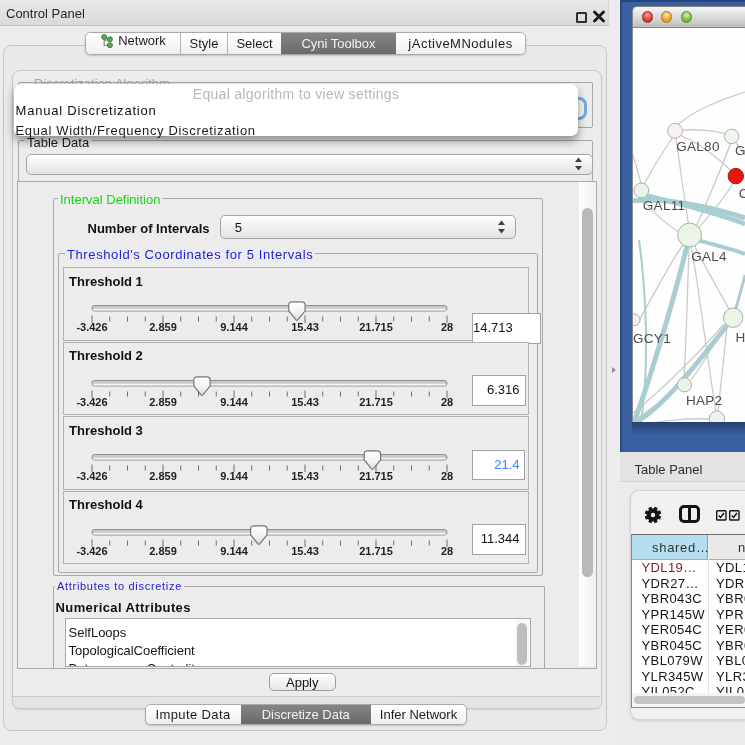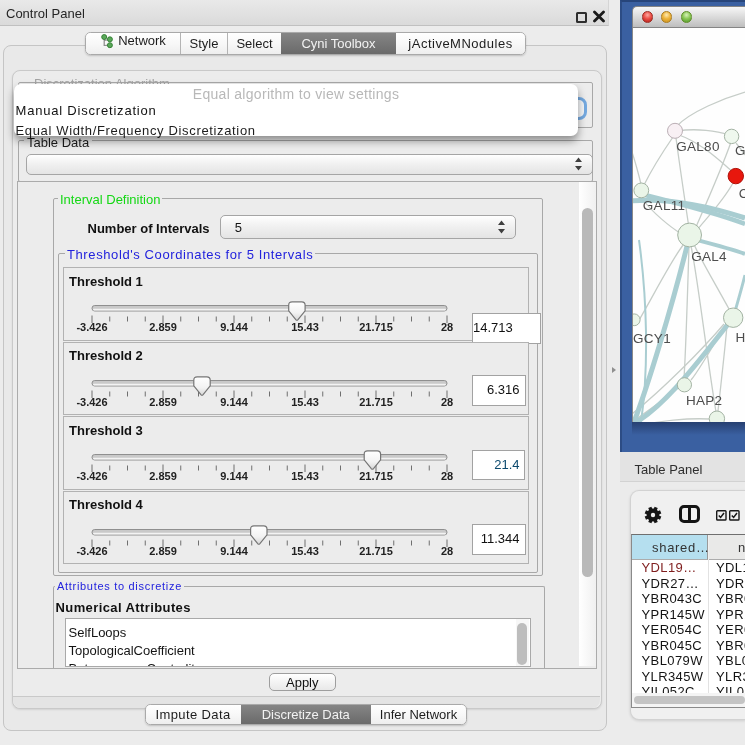--- a/index.html
+++ b/index.html
@@ -112,21 +112,21 @@
         <defs>
           <linearGradient id="thg311" x1="0" y1="0" x2="0" y2="1">
             <stop offset="0" stop-color="#ffffff"></stop>
             <stop offset="0.6" stop-color="#f2f2f2"></stop>
             <stop offset="1" stop-color="#d6d6d6"></stop>
           </linearGradient>
         </defs>
         <path d="M303.2,10.2 Q303.2,6.8 306.6,6.8 L316.2,6.8 Q319.6,6.8 319.6,10.2 L319.6,15.8 L312.5,24.6 Q311.4,25.9 310.3,24.6 L303.2,15.8 Z" fill="url(#thg311)" stroke="#757575" stroke-width="1.2"></path>
       </svg>
     </div>
-    <div style="position:absolute;left:408.4px;top:32.5px;width:46.5px;height:28.5px;border:1px solid #a2a2a2;background:#fff;font-size:13px;color:#0c4a6e;text-align:right;line-height:28.5px;padding-right:5px">21.4</div>
+    <div style="position:absolute;left:408.4px;top:32.5px;width:46.5px;height:28.5px;border:1px solid #a2a2a2;background:#fff;font-size:13px;color:#3b82f6;text-align:right;line-height:28.5px;padding-right:5px">21.4</div>
   </div>
 <div style="position:absolute;left:62.6px;top:490.5px;width:464.4px;height:71.5px;border:1px solid #b2b2b2;background:#ececec">
     <div style="position:absolute;left:5.5px;top:5.5px;font-weight:bold;font-size:13px;color:#111">Threshold 4</div>
     <div style="position:absolute;left:17.4px;top:27px;width:380px;height:44px">
       <svg width="420" height="46" style="position:absolute;left:-20px;top:0">
         <rect x="31" y="10.5" width="355" height="5.5" rx="2.7" fill="#c9c9c9" stroke="#8f8f8f" stroke-width="1"></rect>
         <rect x="32" y="13.8" width="353" height="1.6" rx="0.8" fill="#f3f3f3"></rect>
         <path d="M31.00 20.5V28.0M48.75 21.5V26.5M66.50 21.5V26.5M84.25 21.5V26.5M102.00 20.5V28.0M119.75 21.5V26.5M137.50 21.5V26.5M155.25 21.5V26.5M173.00 20.5V28.0M190.75 21.5V26.5M208.50 21.5V26.5M226.25 21.5V26.5M244.00 20.5V28.0M261.75 21.5V26.5M279.50 21.5V26.5M297.25 21.5V26.5M315.00 20.5V28.0M332.75 21.5V26.5M350.50 21.5V26.5M368.25 21.5V26.5M386.00 20.5V28.0" stroke="#6f6f6f" stroke-width="1" fill="none"></path>
         <text x="31" y="36" font-size="11" font-weight="bold" fill="#222222" text-anchor="middle" font-family="Liberation Sans, sans-serif">-3.426</text>
         <text x="102" y="36" font-size="11" font-weight="bold" fill="#222222" text-anchor="middle" font-family="Liberation Sans, sans-serif">2.859</text>

